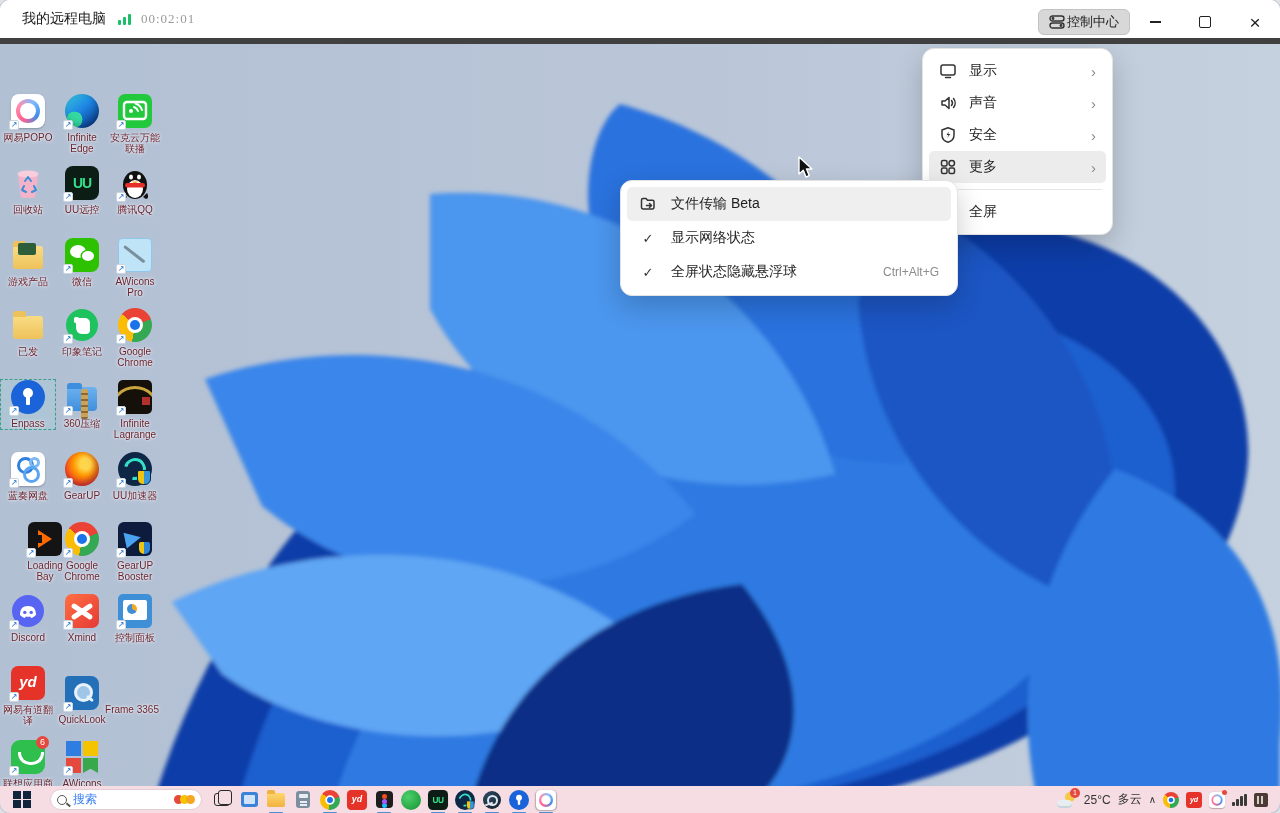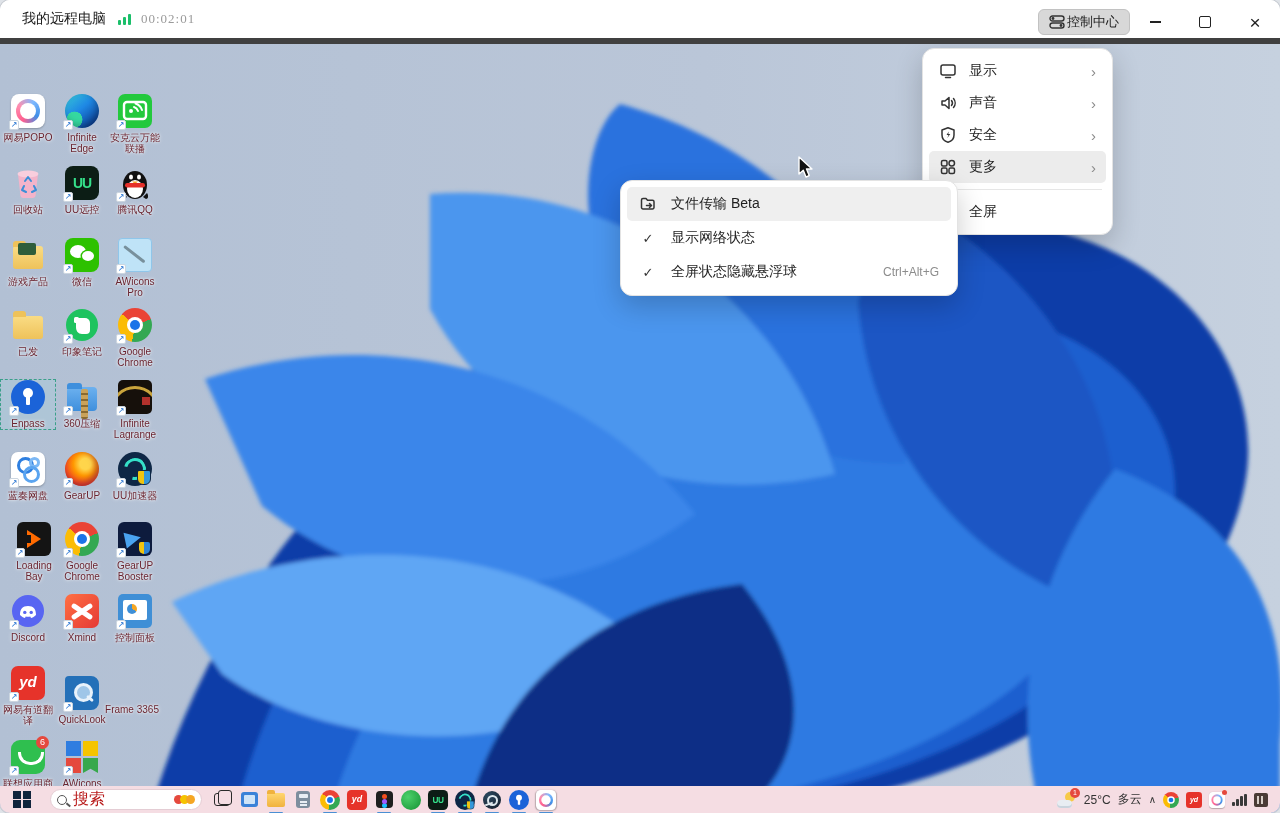--- a/index.html
+++ b/index.html
@@ -111,21 +111,21 @@
   .s-item .chk { width:18px; margin-right:14px; color:#333; font-size:13px; text-align:center; }
   .s-item .shortcut { margin-left:auto; color:#8c8c8c; font-size:12px; }
 
   
   .taskbar { position:absolute; left:0; right:0; bottom:0; height:27px; background:#f5dde3; display:flex; align-items:center; padding:0 8px; z-index:30; }
   .start { width:20px; height:20px; margin-left:4px; display:grid; grid-template-columns:8px 8px; grid-template-rows:8px 8px; gap:1.5px; place-content:center; }
   .start i { background:#10243c; }
   .searchbox { margin-left:18px; width:152px; height:21px; background:#fff; border:1px solid #e4cdd4; border-radius:11px; display:flex; align-items:center; padding:0 6px; gap:6px; }
   .searchbox .mag { width:10px; height:10px; border:1.5px solid #555; border-radius:50%; position:relative; flex:0 0 auto; }
   .searchbox .mag::after { content:""; position:absolute; left:8px; top:8px; width:5px; height:1.5px; background:#555; transform:rotate(40deg); }
-  .searchbox .stext { font-size:16px; color:#b91c1c; }
+  .searchbox .stext { font-size:12px; color:#3b82f6; }
   .fruits { margin-left:auto; display:flex; }
   .fruits i { width:9px; height:9px; border-radius:50%; margin-left:-3px; }
   .fruits i:nth-child(1){background:#e5493d} .fruits i:nth-child(2){background:#f5c400} .fruits i:nth-child(3){background:#f5a623}
   .tb-icons { display:flex; align-items:center; margin-left:10px; gap:7px; }
   .tbi { position:relative; width:20px; height:20px; display:flex; align-items:center; justify-content:center; }
   .tbi.open::after { content:""; position:absolute; bottom:-4px; left:50%; transform:translateX(-50%); width:14px; height:2px; border-radius:2px; background:#4a8fd4; }
   .tbi .mini { transform:scale(.59); transform-origin:center; width:34px; height:34px; position:absolute; left:-7px; top:-7px; }
   .tv-icon { width:16px; height:13px; border:1.6px solid #2a2a2a; border-radius:3px; position:relative; background:transparent; }
   .tv-icon::after { content:""; position:absolute; left:3px; top:-4px; width:12px; height:13px; border:1.6px solid #2a2a2a; border-radius:3px; background:#f5dde3; }
   .photos-icon { width:17px; height:15px; background:#3b82d8; border-radius:3px; position:relative; }
@@ -355,21 +355,21 @@
         <div class="dlabel">GearUP</div>
       </div>
     <div class="dcell" style="left:108px;top:408px">
         <div class="dicon">
           <div class="ic i-uubooster"></div>
           <span class="sc-badge"></span>
         </div>
         <div class="dlabel">UU加速器</div>
       </div>
 
-    <div class="dcell" style="left:7px;top:478px">
+    <div class="dcell" style="left:18px;top:478px">
         <div class="dicon">
           <div class="ic i-loading"></div>
           <span class="sc-badge"></span>
         </div>
         <div class="dlabel">Loading Bay</div>
       </div>
     <div class="dcell" style="left:55px;top:478px">
         <div class="dicon">
           <div class="ic i-chrome"></div>
           <span class="sc-badge"></span>

